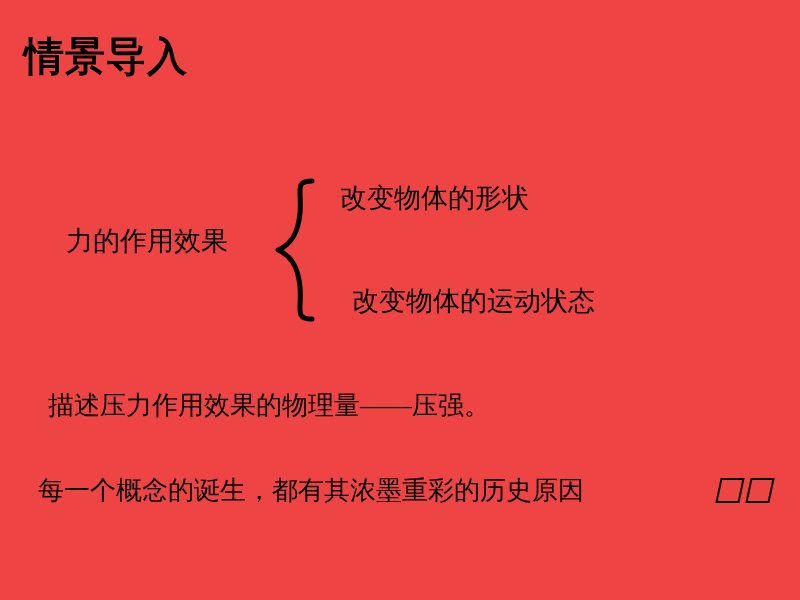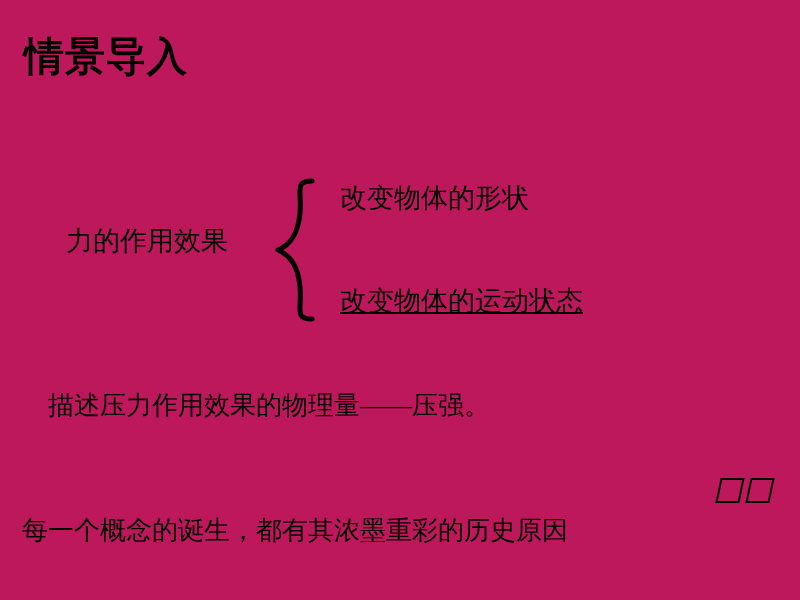--- a/index.html
+++ b/index.html
@@ -8,21 +8,21 @@
     background: #ffffff;
   }
   body {
     font-family: "Liberation Serif", "DejaVu Serif", serif;
     color: #000000;
   }
   .slide {
     position: relative;
     width: 800px;
     height: 600px;
-    background: #be185d;
+    background: #ef4444;
     overflow: hidden;
   }
   .slide-title {
     position: absolute;
     left: 24px;
     top: 34px;
     font-family: "Liberation Sans", "DejaVu Sans", sans-serif;
     font-weight: bold;
     font-size: 40px;
     line-height: 1.1;
@@ -57,37 +57,35 @@
   .effect-item {
     position: absolute;
     font-size: 27px;
     white-space: nowrap;
   }
   .effect-item-0 {
     left: 290px;
     top: 5px;
   }
   .effect-item-1 {
-    left: 290px;
+    left: 302px;
     top: 108px;
-    text-decoration: underline;
   }
   .body-line {
     position: absolute;
     font-size: 26px;
     white-space: nowrap;
   }
   .body-line-0 {
     left: 48px;
     top: 388px;
   }
   .body-line-1 {
-    left: 22px;
+    left: 38px;
     top: 473px;
-    margin-top: 40px;
   }
   .box-glyphs {
     position: absolute;
     left: 718px;
     top: 478px;
     display: flex;
     gap: 6px;
   }
   .box-glyph {
     width: 24px;

